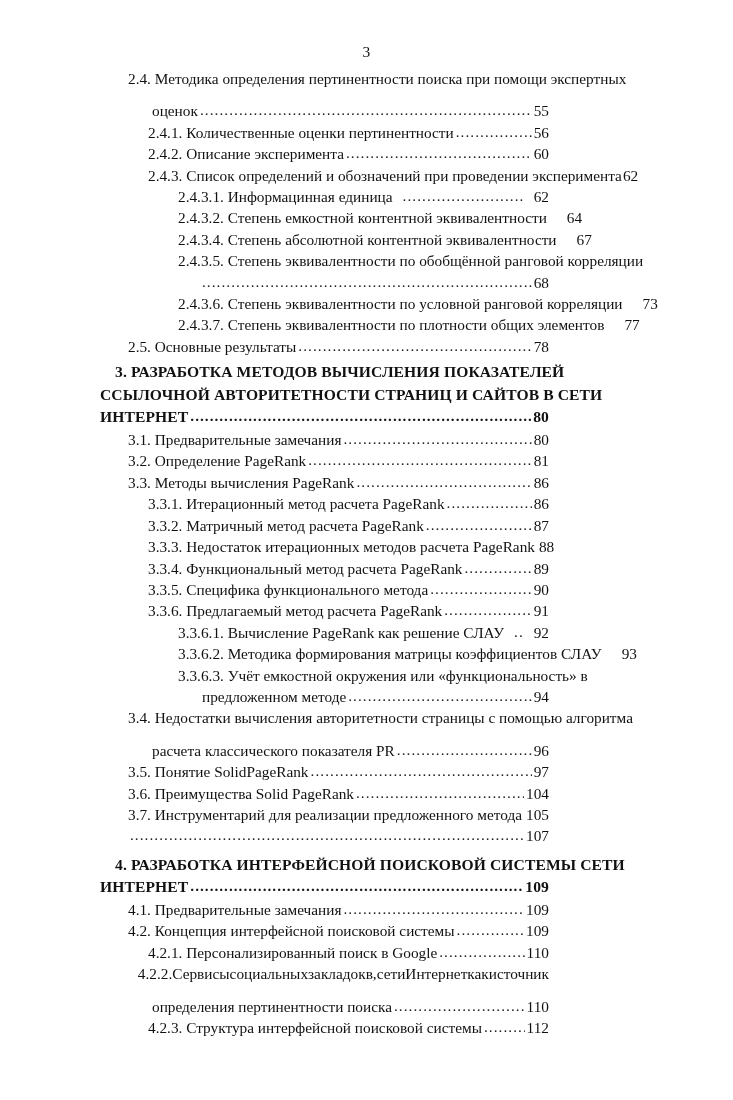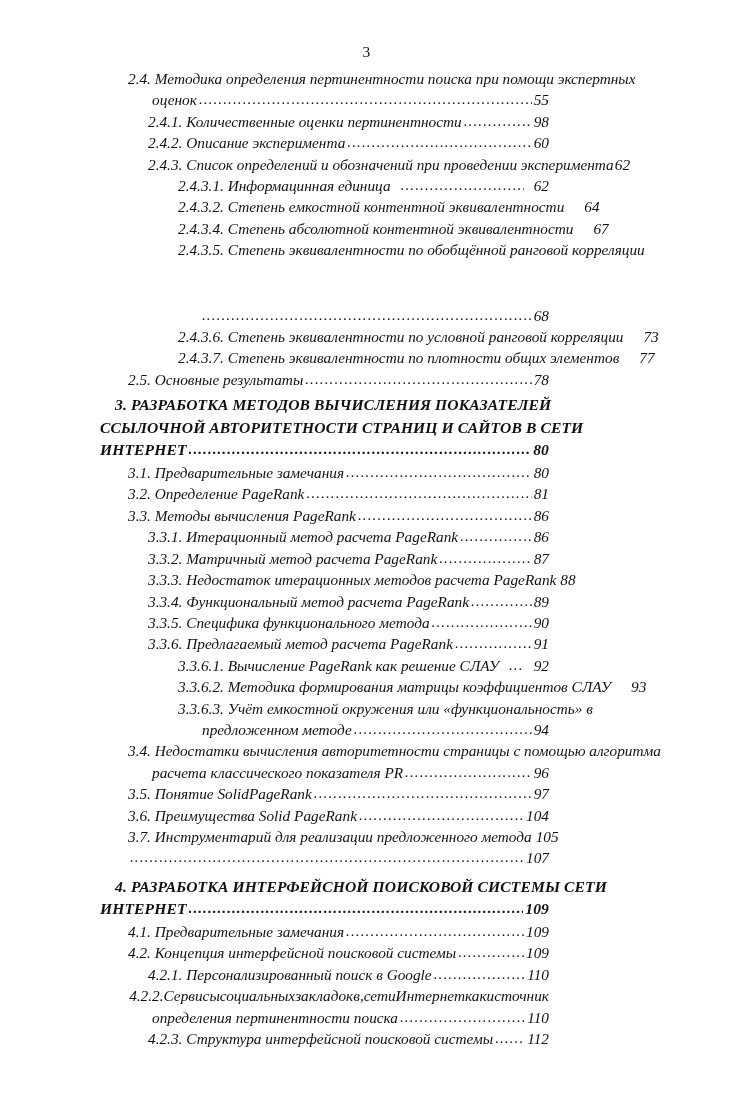--- a/index.html
+++ b/index.html
@@ -29,21 +29,20 @@
     text-align: center;
     font-size: 15.5px;
     letter-spacing: 0.2px;
   }
 
   .toc {
     position: absolute;
     top: 68px;
     left: 0px;
     width: 582px;
-    font-style: italic;
   }
 
   
   .row {
     display: flex;
     align-items: baseline;
     font-size: 15.3px;
     line-height: 21.4px;
     white-space: nowrap;
     box-sizing: border-box;
@@ -74,22 +73,22 @@
 
   .row .pg { flex: 0 0 auto; padding-left: 1px; }
 
   
   .lvl1 { padding-left: 128px; }   
   .lvl2 { padding-left: 148px; }   
   .lvl3 { padding-left: 178px; gap: 8px; }   
   .chap { padding-left: 115px; text-align: right; }   
 
   
-  .cont-lvl1 { padding-left: 152px; }
-  .cont-lvl3 { padding-left: 200px; margin-top: 44px; }
+  .cont-lvl1 { padding-left: 152px; margin-top: 11px; }
+  .cont-lvl3 { padding-left: 200px; }
   .cont-lvl3b{ padding-left: 202px; }
   .cont-chap { padding-left: 100px; }
 
   
   .bold {
     font-weight: bold;
     font-size: 15.6px;
     letter-spacing: 0.1px;
   }
   .bold .leader::before { letter-spacing: 1.0px; font-weight: bold; }
@@ -125,21 +124,21 @@
     </div>
     <div class="row cont-lvl1">
       <span class="txt">оценок</span>
       <span class="leader"></span>
       <span class="pg">55</span>
     </div>
 
     <div class="row lvl2">
       <span class="txt">2.4.1. Количественные оценки пертинентности</span>
       <span class="leader"></span>
-      <span class="pg">98</span>
+      <span class="pg">56</span>
     </div>
 
     <div class="row lvl2">
       <span class="txt">2.4.2. Описание эксперимента</span>
       <span class="leader"></span>
       <span class="pg">60</span>
     </div>
 
     <div class="row lvl2 noleader">
       <span class="txt">2.4.3. Список определений и обозначений при проведении эксперимента</span>

